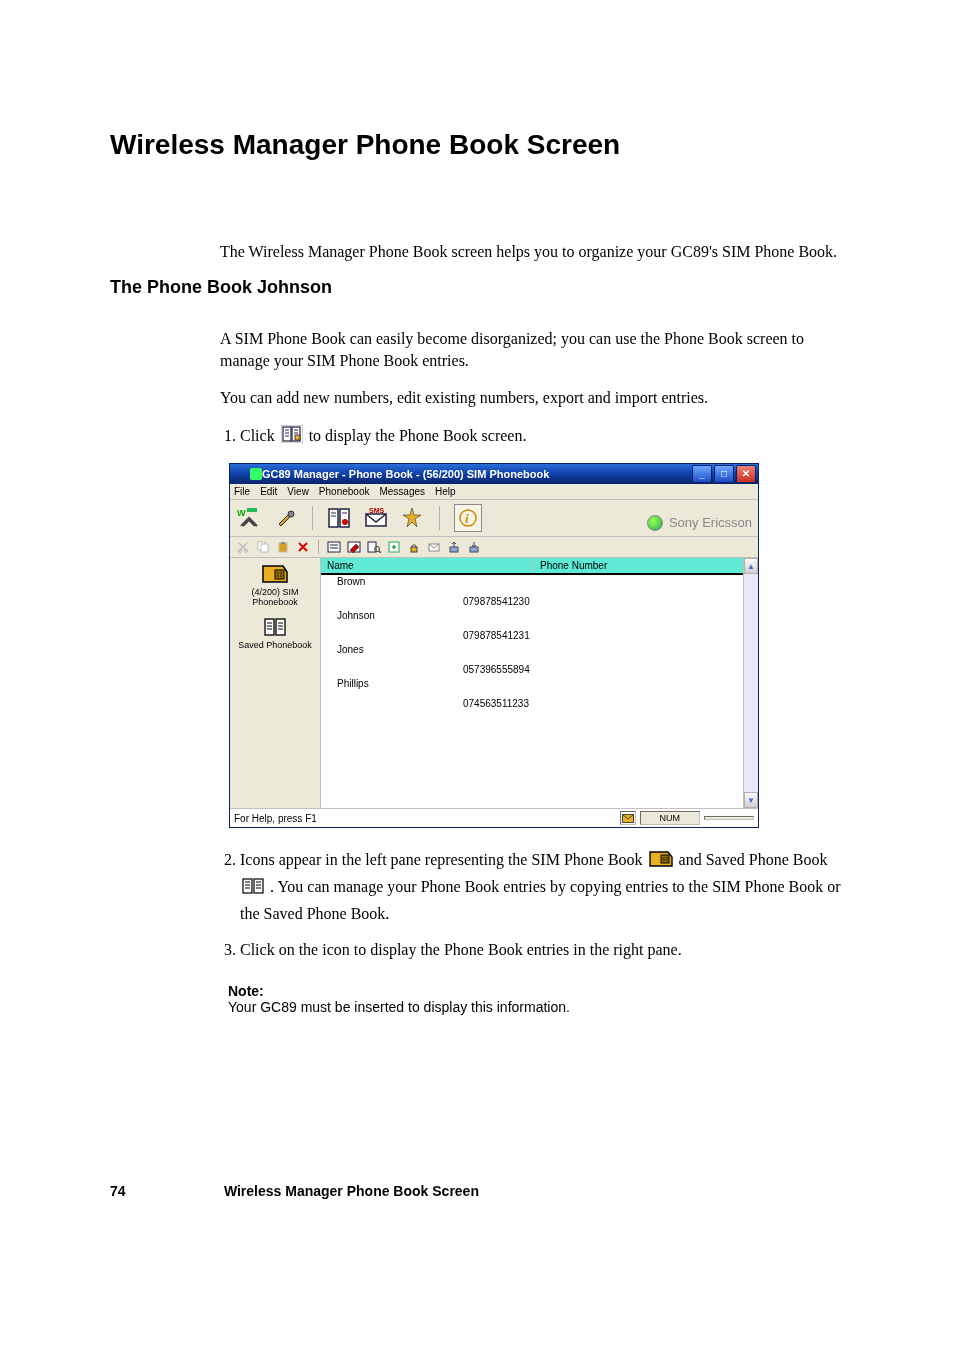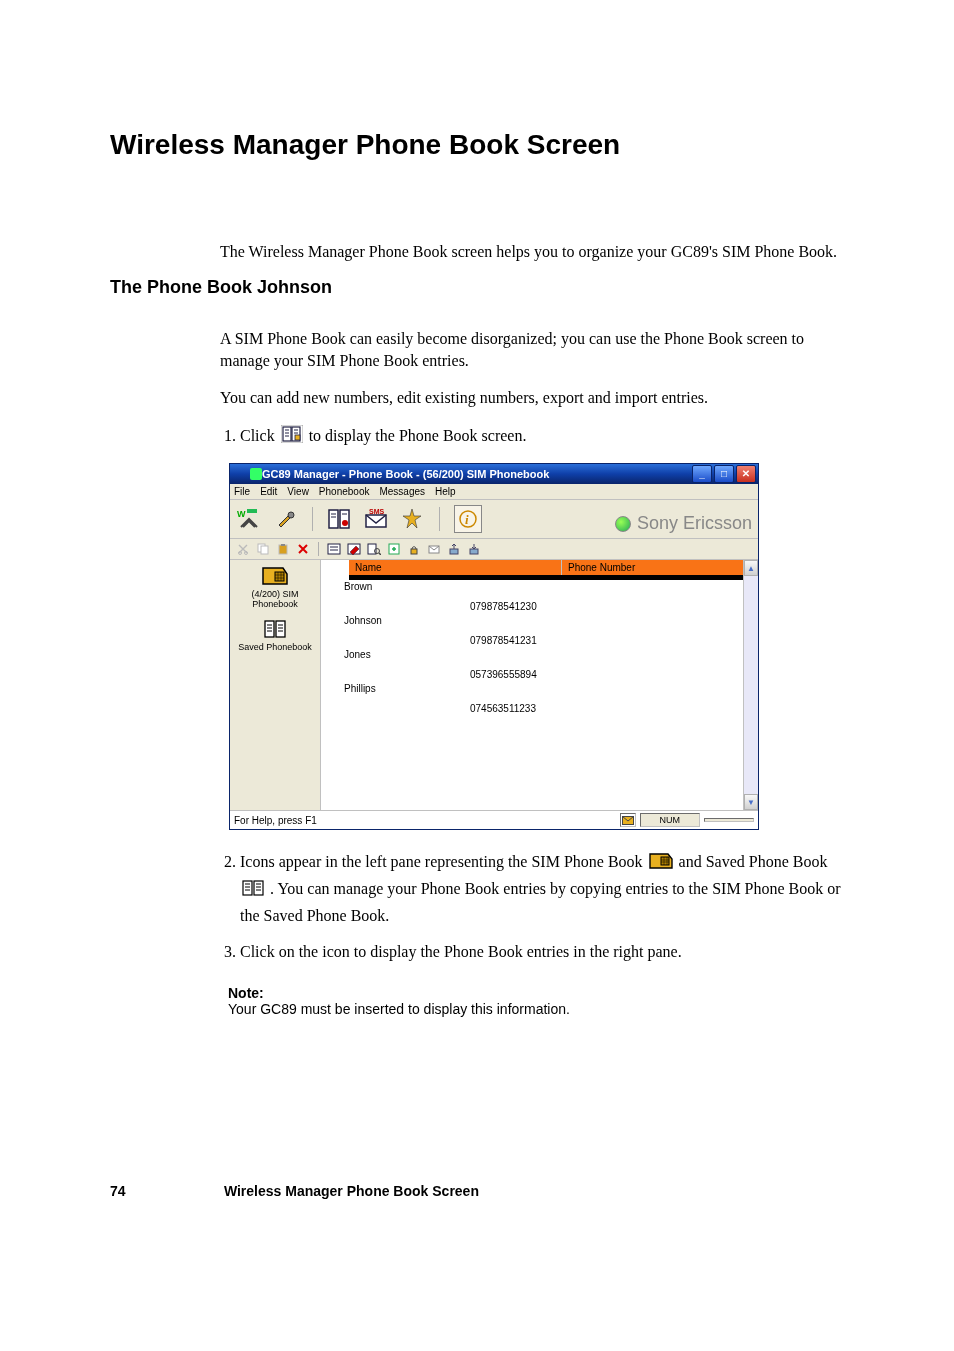--- a/index.html
+++ b/index.html
@@ -169,21 +169,21 @@
     width: 1px;
     height: 24px;
     background: #b0b0b0;
     margin: 0 4px;
   }
   .brand {
     display: flex;
     align-items: center;
     gap: 6px;
     color: #888;
-    font-size: 18px;
+    font-size: 13px;
     margin-top: 9px;
   }
   .brand-dot {
     width: 14px;
     height: 14px;
     border-radius: 50%;
     background: radial-gradient(circle at 35% 35%, #9f5, #2a5);
     border: 1px solid #888;
   }
   .small-toolbar {
@@ -227,37 +227,36 @@
     height: 20px;
     margin: 0 auto 3px auto;
   }
   .right-pane {
     flex: 1;
     position: relative;
     overflow: hidden;
   }
   .col-headers {
     display: flex;
-    background: #f97316;
-    border-bottom: 5px solid #000000;
+    background: #5eead4;
+    border-bottom: 2px solid #000000;
     font-size: 10px;
-    margin-left: 28px;
   }
   .col-headers .ch {
     padding: 2px 6px;
     border-right: 1px solid #c0c0c0;
   }
   .ch-name { width: 200px; }
   .ch-num { flex: 1; }
   .rows {
     font-size: 10px;
   }
   .row {
     display: flex;
-    padding: 0 23px;
+    padding: 0 16px;
     line-height: 14px;
   }
   .row .c-name { width: 126px; }
   .row .c-num { flex: 1; margin-top: 20px; }
   .scrollbar {
     position: absolute;
     right: 0;
     top: 0;
     bottom: 0;
     width: 14px;

